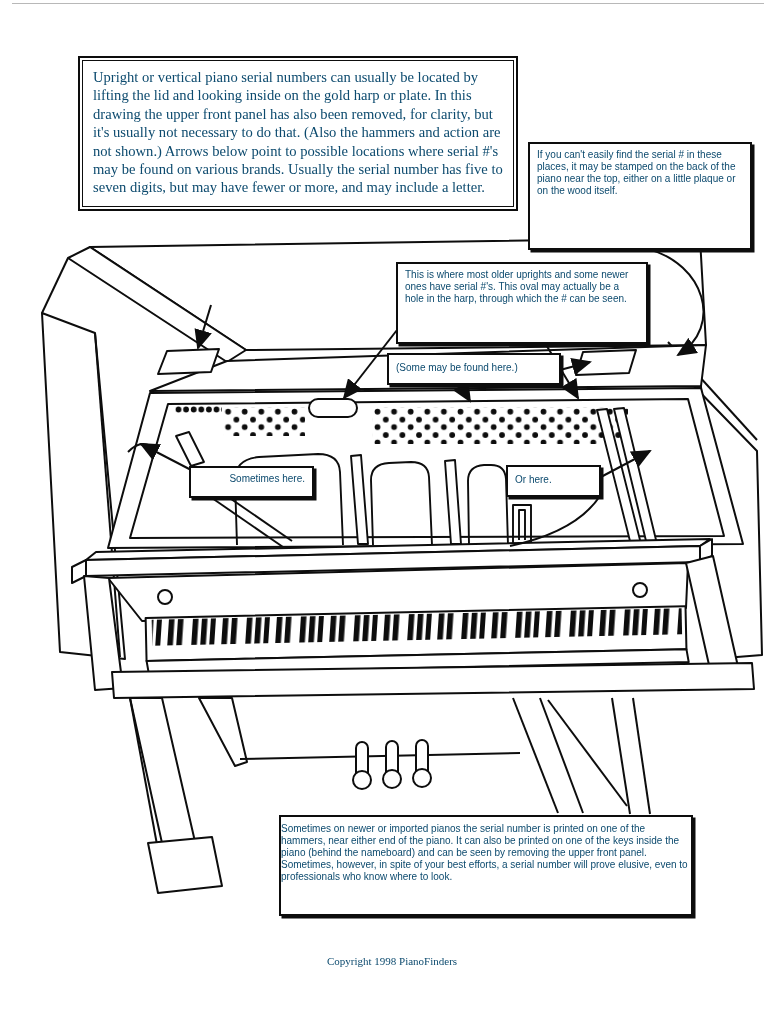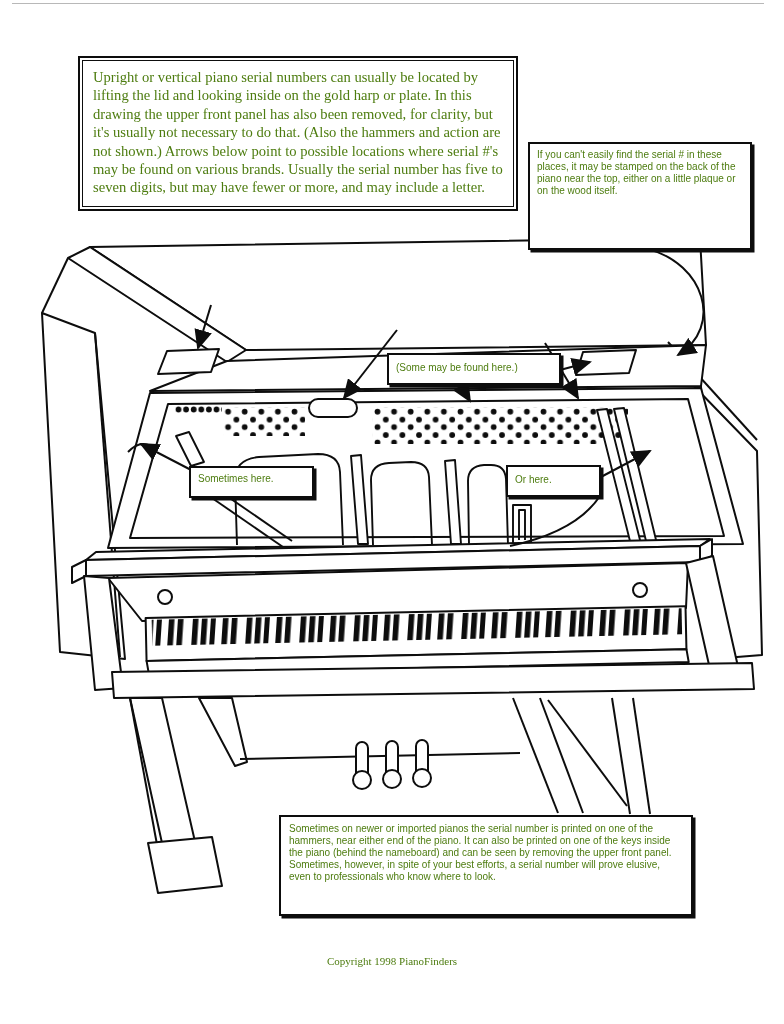--- a/index.html
+++ b/index.html
@@ -1,19 +1,19 @@
 <!DOCTYPE html>
 <html><head>
 <meta charset="utf-8">
 <style>
   html,body{margin:0;padding:0;background:#e8e8e8;}
   .page{
     position:relative;width:784px;height:1024px;background:#ffffff;
     margin:0 auto;overflow:hidden;
-    font-family:"Liberation Sans",sans-serif;color:#4d7c0f;
+    font-family:"Liberation Sans",sans-serif;color:#0c4a6e;
   }
   .scanline-top{
     position:absolute;left:12px;top:3px;width:752px;height:1px;background:#b8b8b8;
   }
   
   .intro-outer{
     position:absolute;left:78px;top:56px;width:432px;
     border:2px solid #0d0d0d;padding:2px;background:#fff;
   }
   .intro-inner{
@@ -23,23 +23,23 @@
   
   .callout{
     position:absolute;background:#fff;border:2px solid #0d0d0d;
     box-shadow:2.5px 2.5px 0 0 #0d0d0d;
     font-size:10px;line-height:1.2;padding:5px 7px;box-sizing:border-box;
   }
   .co-backstamp{left:528px;top:142px;width:224px;height:108px;}
   .co-newer{left:127px;top:262px;width:165px;height:45px;}
   .co-older{left:396px;top:262px;width:252px;height:82px;}
   .co-also{left:387px;top:353px;width:174px;height:32px;padding-top:7px;}
-  .co-sometimes{left:189px;top:466px;width:125px;height:32px;}
+  .co-sometimes{left:189px;top:466px;width:125px;height:32px;text-align:right;}
   .co-orhere{left:506px;top:465px;width:95px;height:32px;padding-top:7px;}
-  .co-hammers{left:279px;top:815px;width:414px;height:101px;padding:6px 8px;}
+  .co-hammers{left:279px;top:815px;width:414px;height:101px;padding:6px 0;}
   
   .copyright{
     position:absolute;left:0;top:955px;width:784px;text-align:center;
     font-family:"Liberation Serif",serif;font-size:11px;
   }
   .drawing{position:absolute;left:0;top:0;width:784px;height:1024px;}
 </style>
 </head>
 <body>
 
@@ -183,20 +183,23 @@
 
   <div class="intro-outer">
     <div class="intro-inner">Upright or vertical piano serial numbers can usually be located by lifting the lid and looking inside on the gold harp or plate. In this drawing the upper front panel has also been removed, for clarity, but it's usually not necessary to do that. (Also the hammers and action are not shown.) Arrows below point to possible locations where serial #'s may be found on various brands. Usually the serial number has five to seven digits, but may have fewer or more, and may include a letter.</div>
   </div>
 
   <div class="callout co-backstamp">
     <span>If you can't easily find the serial # in these places, it may be stamped on the back of the piano near the top, either on a little plaque or on the wood itself.</span>
   </div>
 
 
+  <div class="callout co-older">
+    <span>This is where most older uprights and some newer ones have serial #'s. This oval may actually be a hole in the harp, through which the # can be seen.</span>
+  </div>
 
   <div class="callout co-also">
     <span>(Some may be found here.)</span>
   </div>
 
   <div class="callout co-sometimes">
     <span>Sometimes here.</span>
   </div>
 
   <div class="callout co-orhere">

